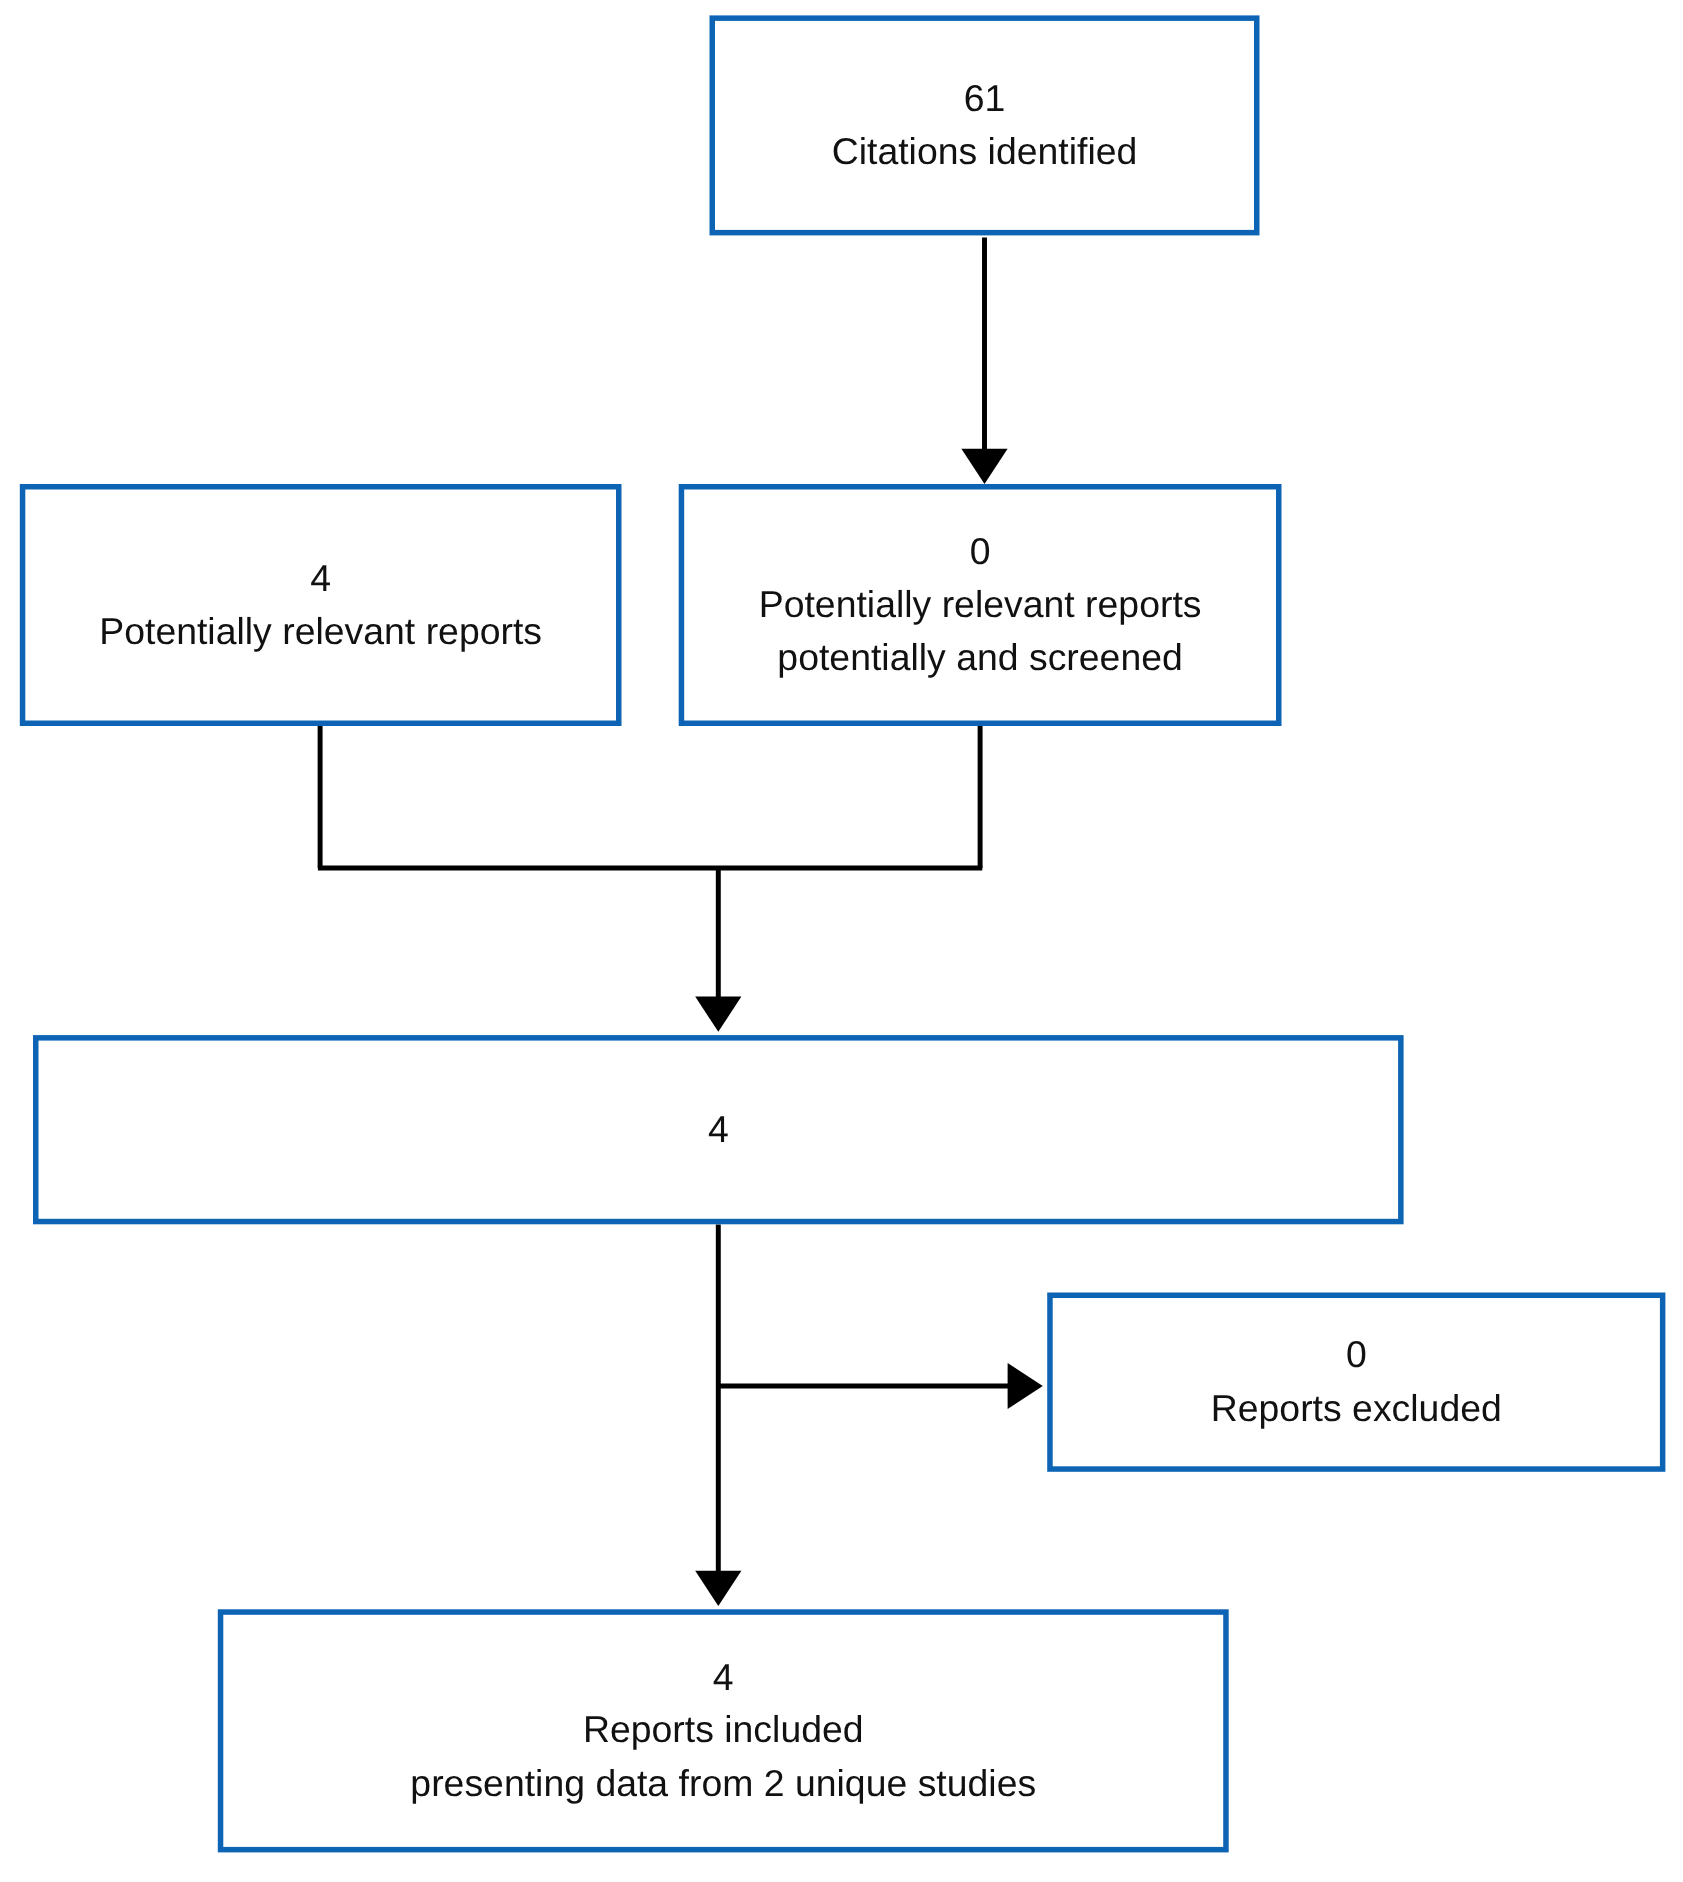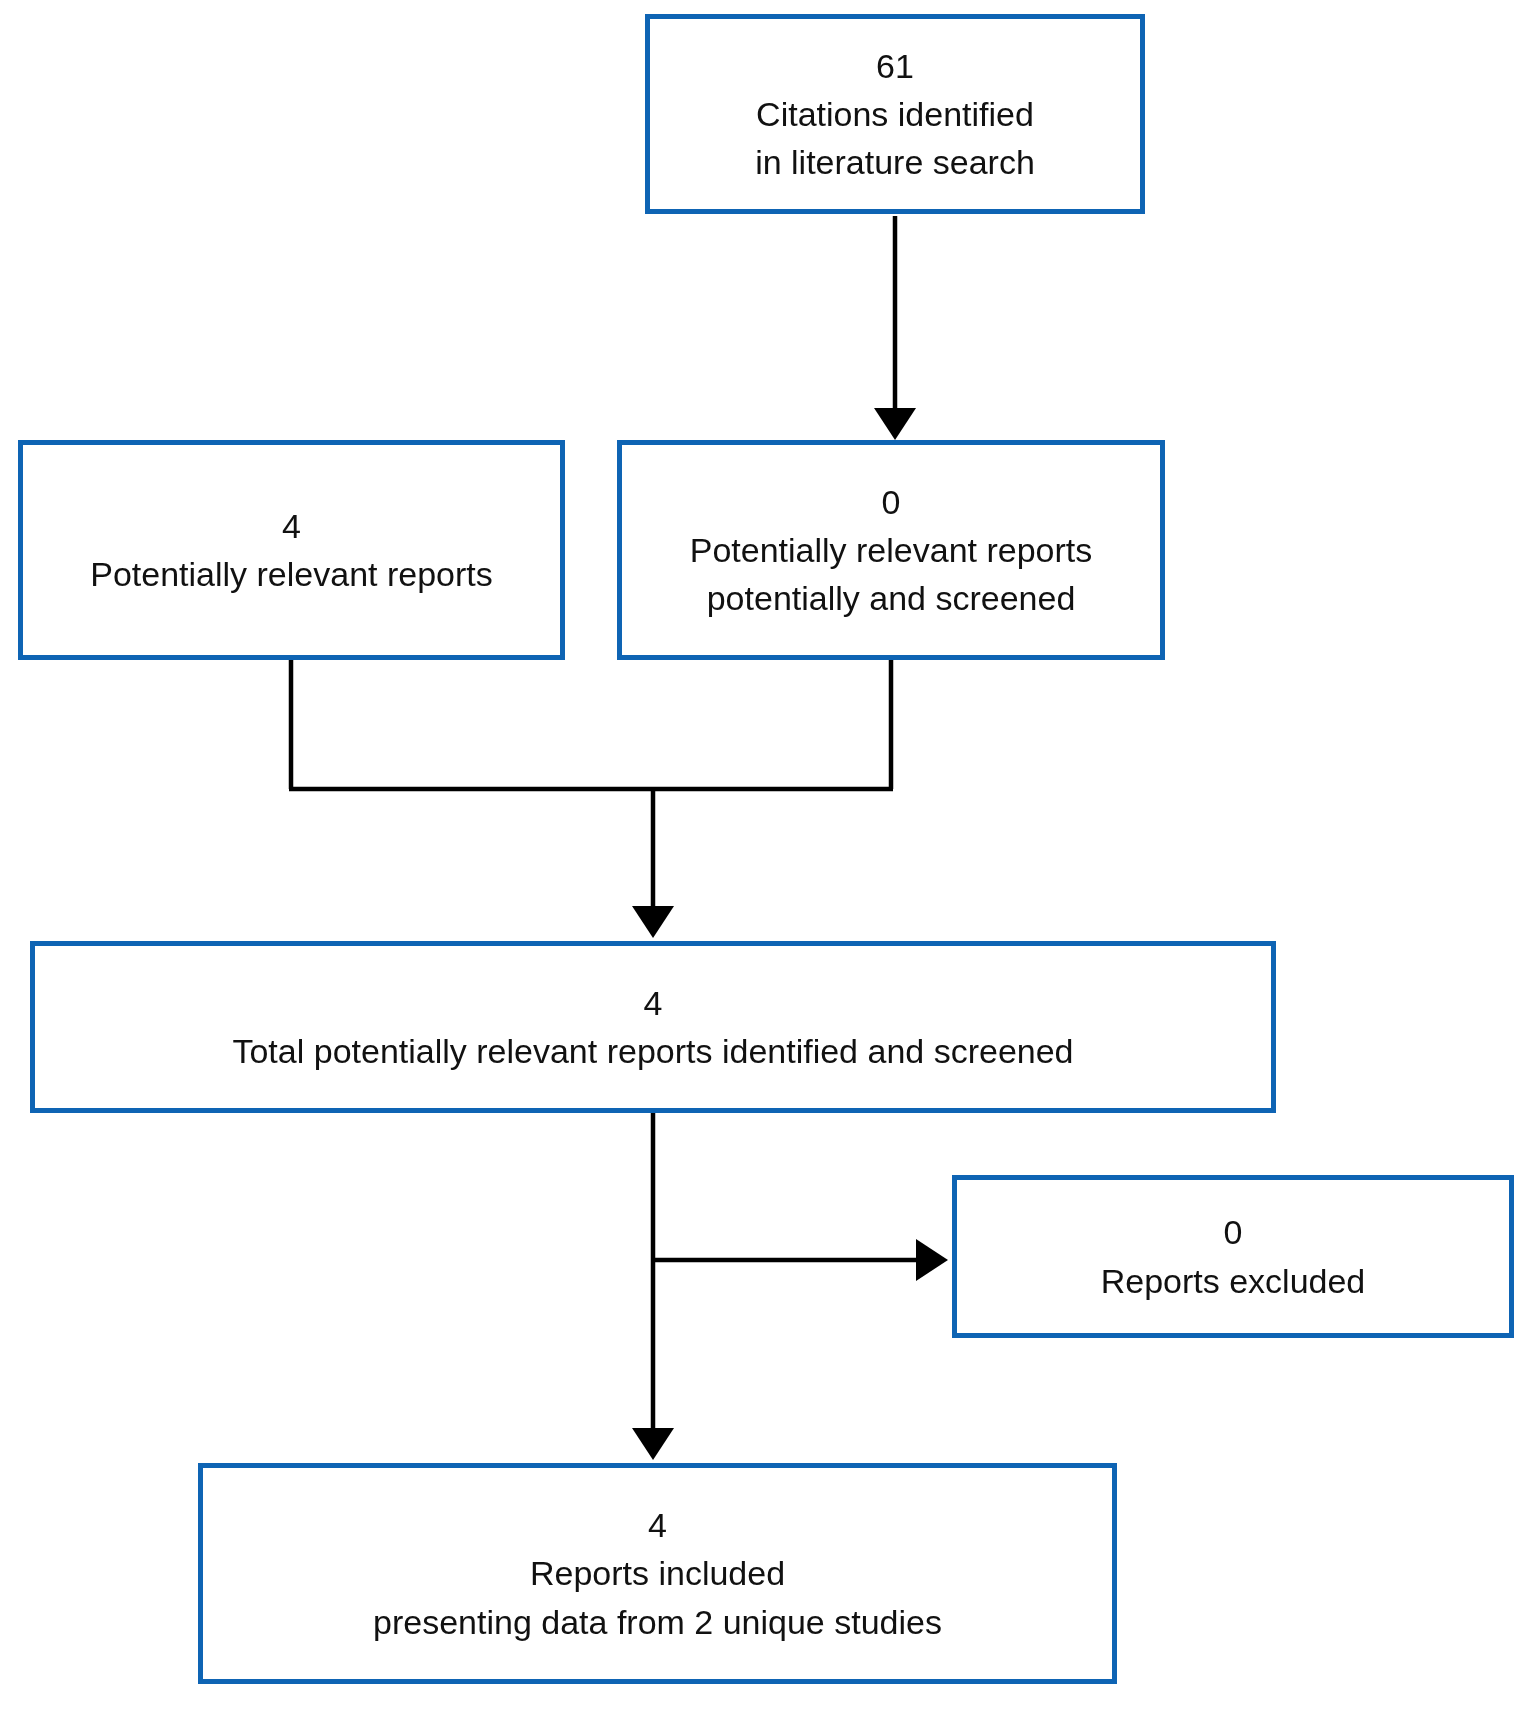--- a/index.html
+++ b/index.html
@@ -67,37 +67,35 @@
     <path class="line" d="M653 1113 L653 1430"></path>
     <polygon class="head" points="632,1428 674,1428 653,1460"></polygon>
 
     <path class="line" d="M653 1260 L918 1260"></path>
     <polygon class="head" points="916,1239 916,1281 948,1260"></polygon>
   </svg>
 
   <div class="box box-citations">
     <span>61</span>
     <span>Citations identified</span>
-    <span>in literature search</span>
   </div>
 
   <div class="box box-other-sources">
     <span>4</span>
     <span>Potentially relevant reports</span>
   </div>
 
   <div class="box box-identified-screened">
     <span>0</span>
     <span>Potentially relevant reports</span>
     <span>potentially and screened</span>
   </div>
 
   <div class="box box-total-screened">
     <span>4</span>
-    <span>Total potentially relevant reports identified and screened</span>
   </div>
 
   <div class="box box-excluded">
     <span>0</span>
     <span>Reports excluded</span>
   </div>
 
   <div class="box box-included">
     <span>4</span>
     <span>Reports included</span>

